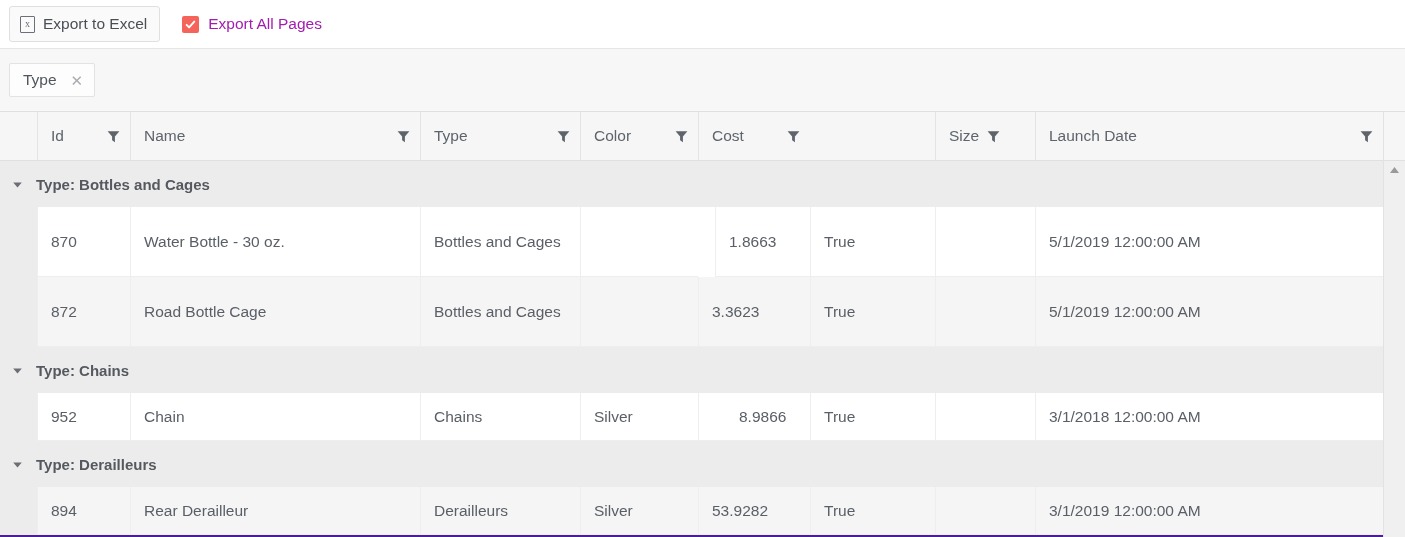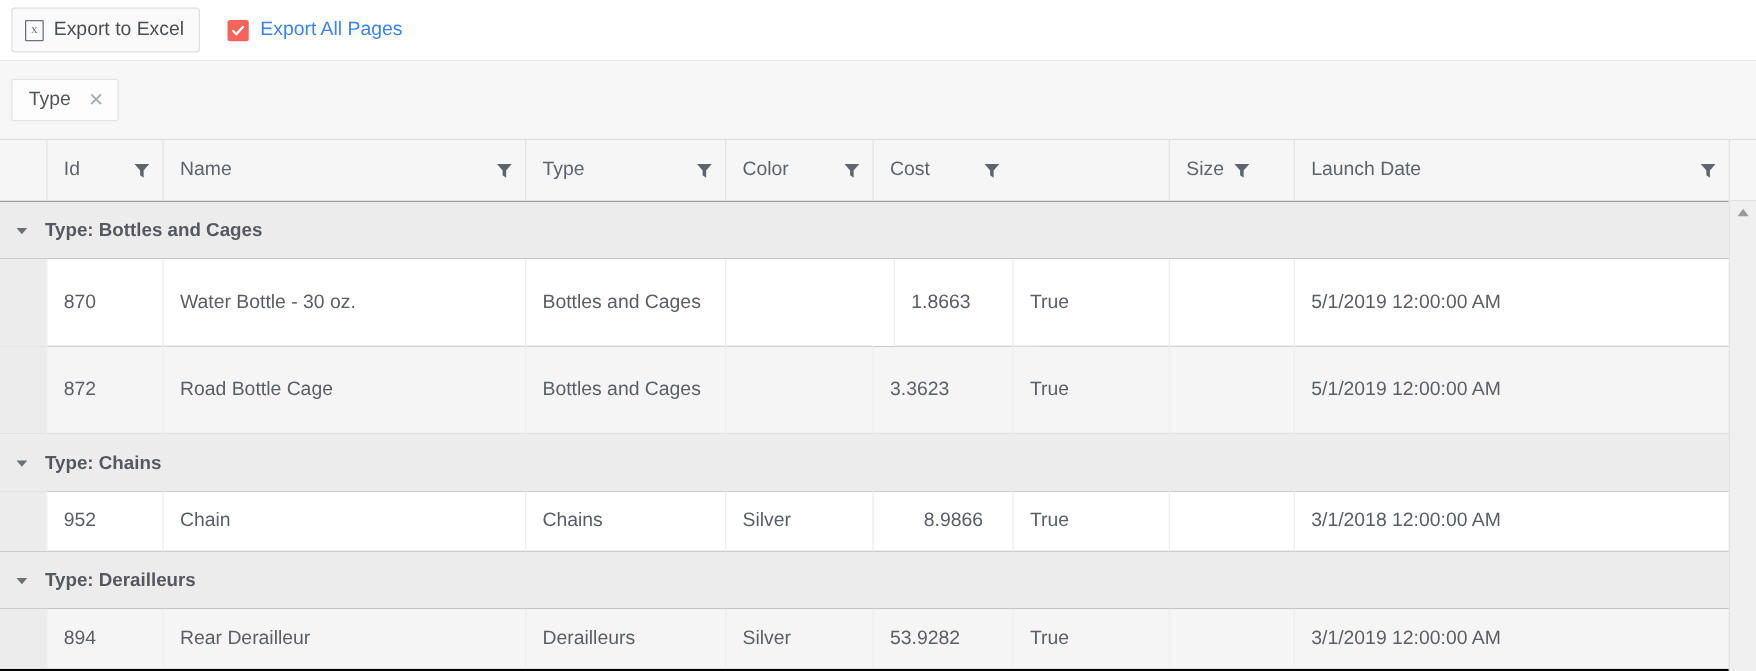--- a/index.html
+++ b/index.html
@@ -78,21 +78,21 @@
     height: 17px;
     border-radius: 2px;
     display: flex;
     align-items: center;
     justify-content: center;
     flex: none;
   }
   .checkbox svg { display: block; }
   .checkbox-label {
     font-size: 15.5px;
-    color: #3b82f6;
+    color: #a21caf;
     line-height: 1;
     white-space: nowrap;
   }
 
   
   .chipbar {
     position: absolute;
     left: 0; top: 49px;
     width: 1405px;
     height: 63px;
@@ -173,21 +173,21 @@
     height: 13px;
     flex: none;
     cursor: pointer;
   }
   .funnel.tight { margin-left: 8px; }
   .funnel svg { display: block; }
 
   .grid-body {
     position: relative;
     height: 376px;
-    background: #000000;
+    background: #4c1d95;
     overflow: hidden;
   }
 
   .group-row {
     position: relative;
     height: 46px;
     background: #ececec;
     display: flex;
     align-items: center;
     cursor: pointer;

